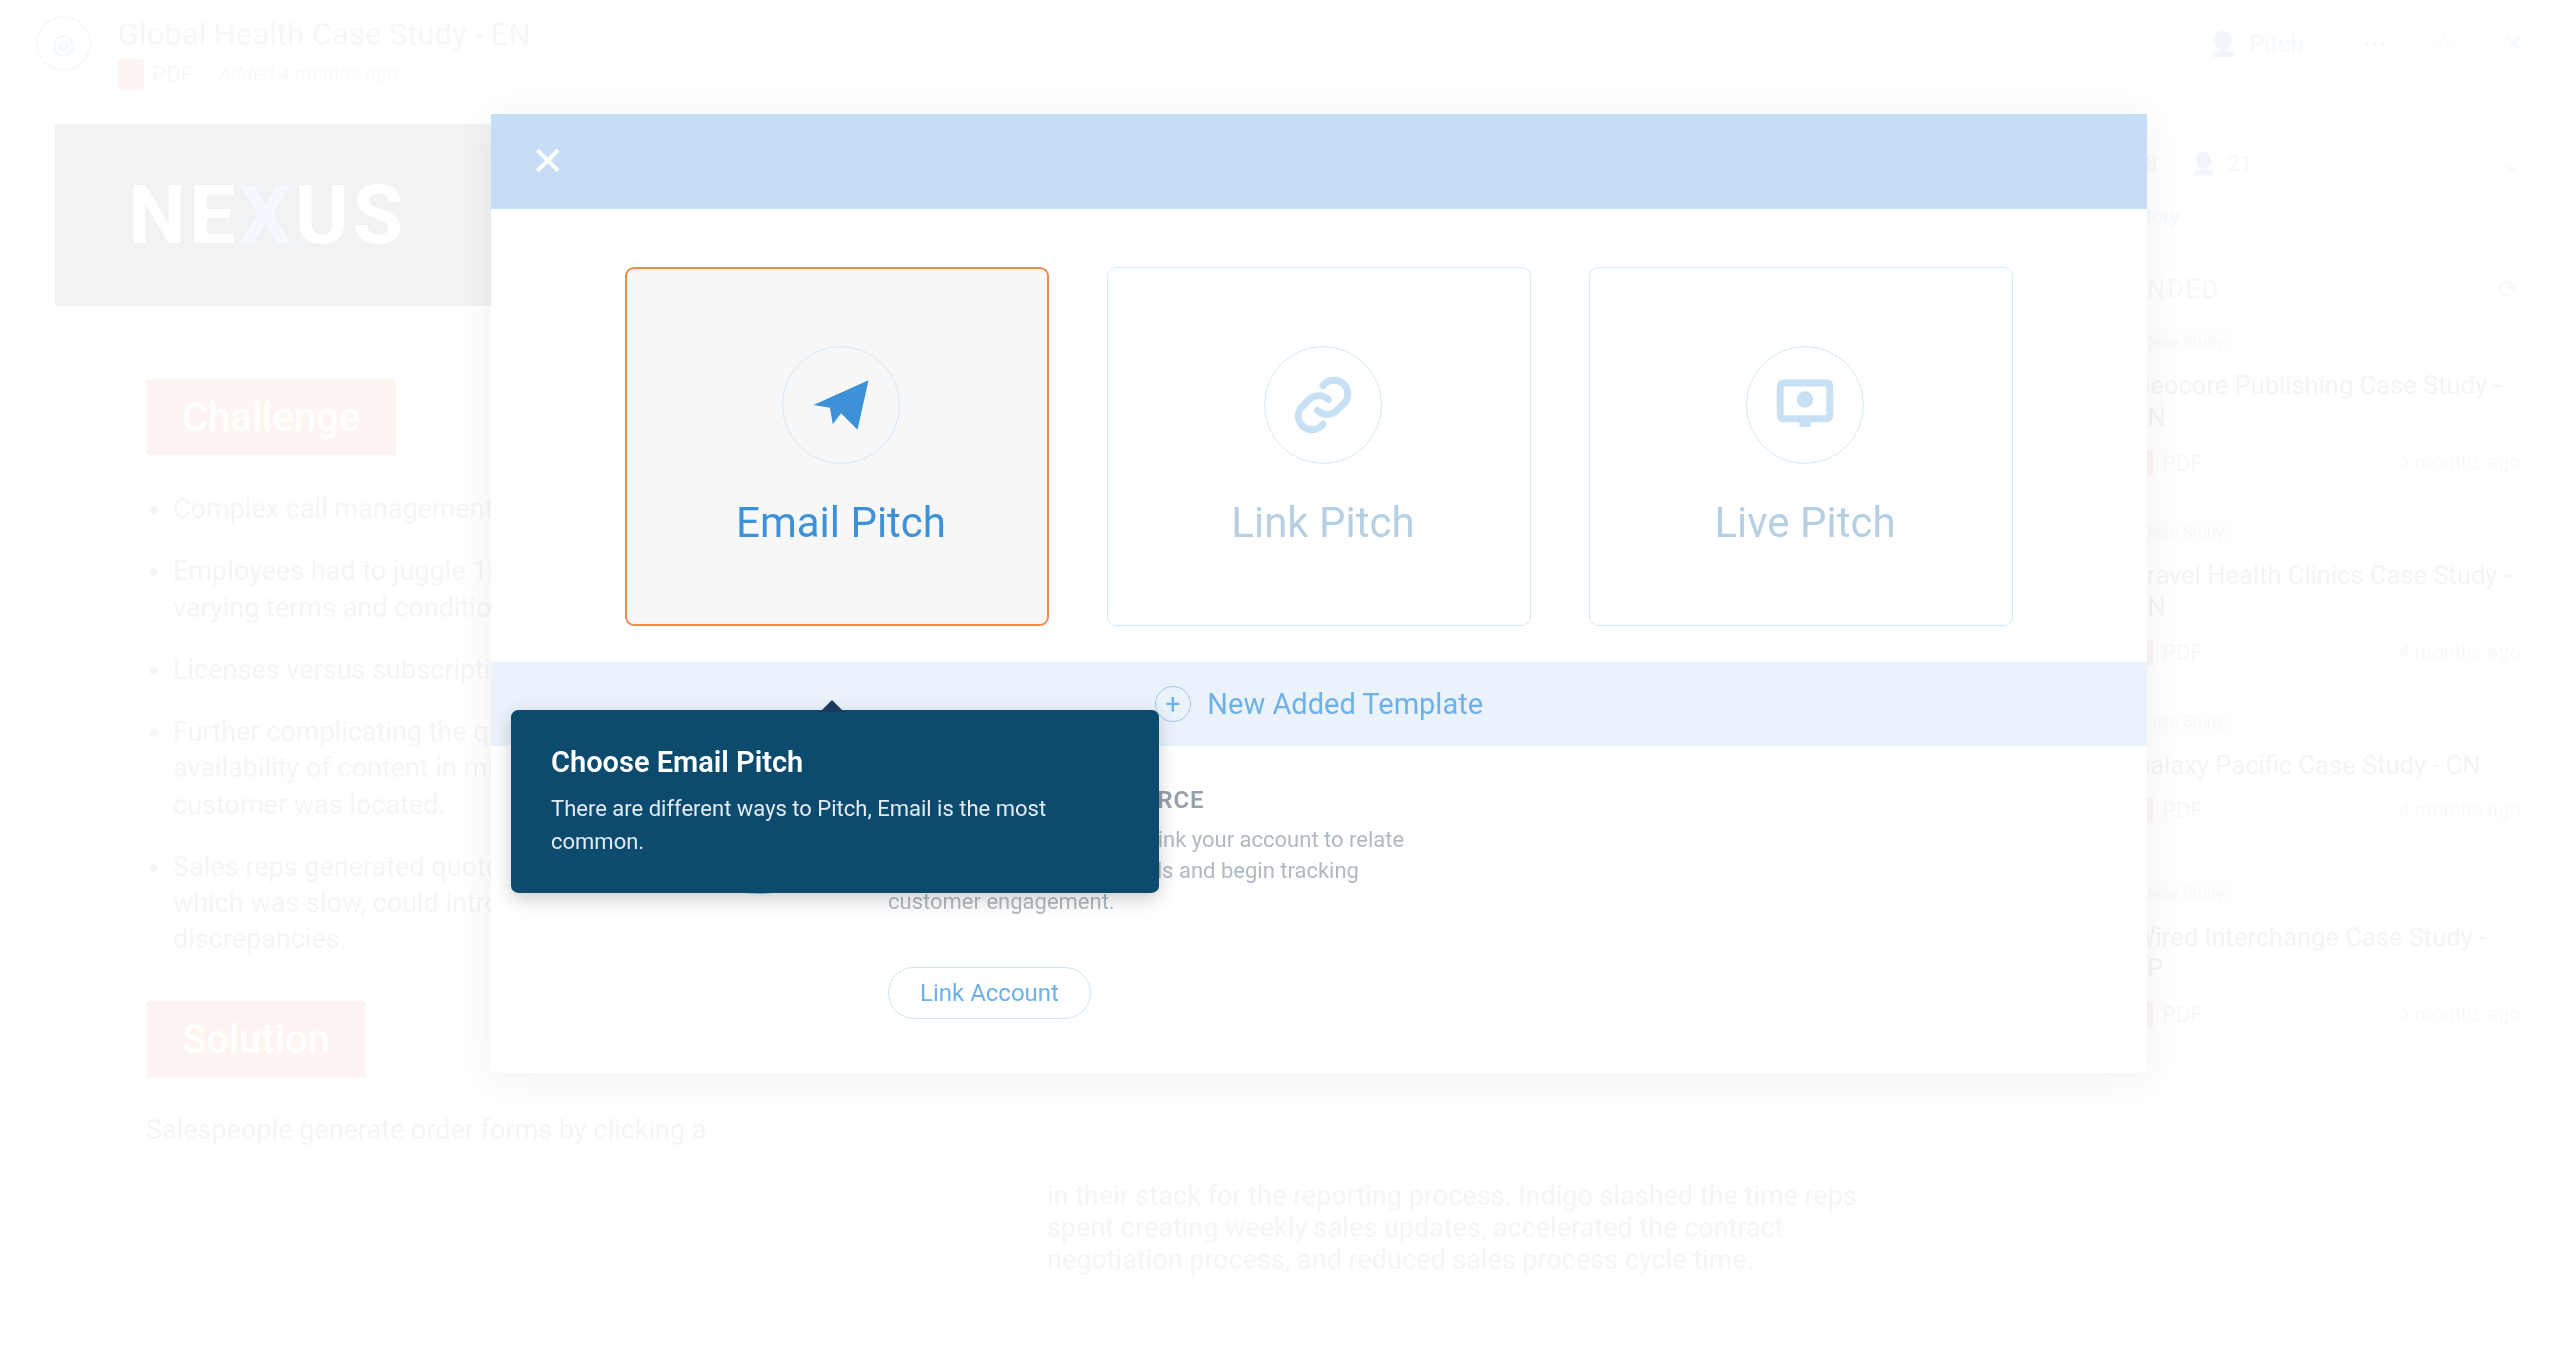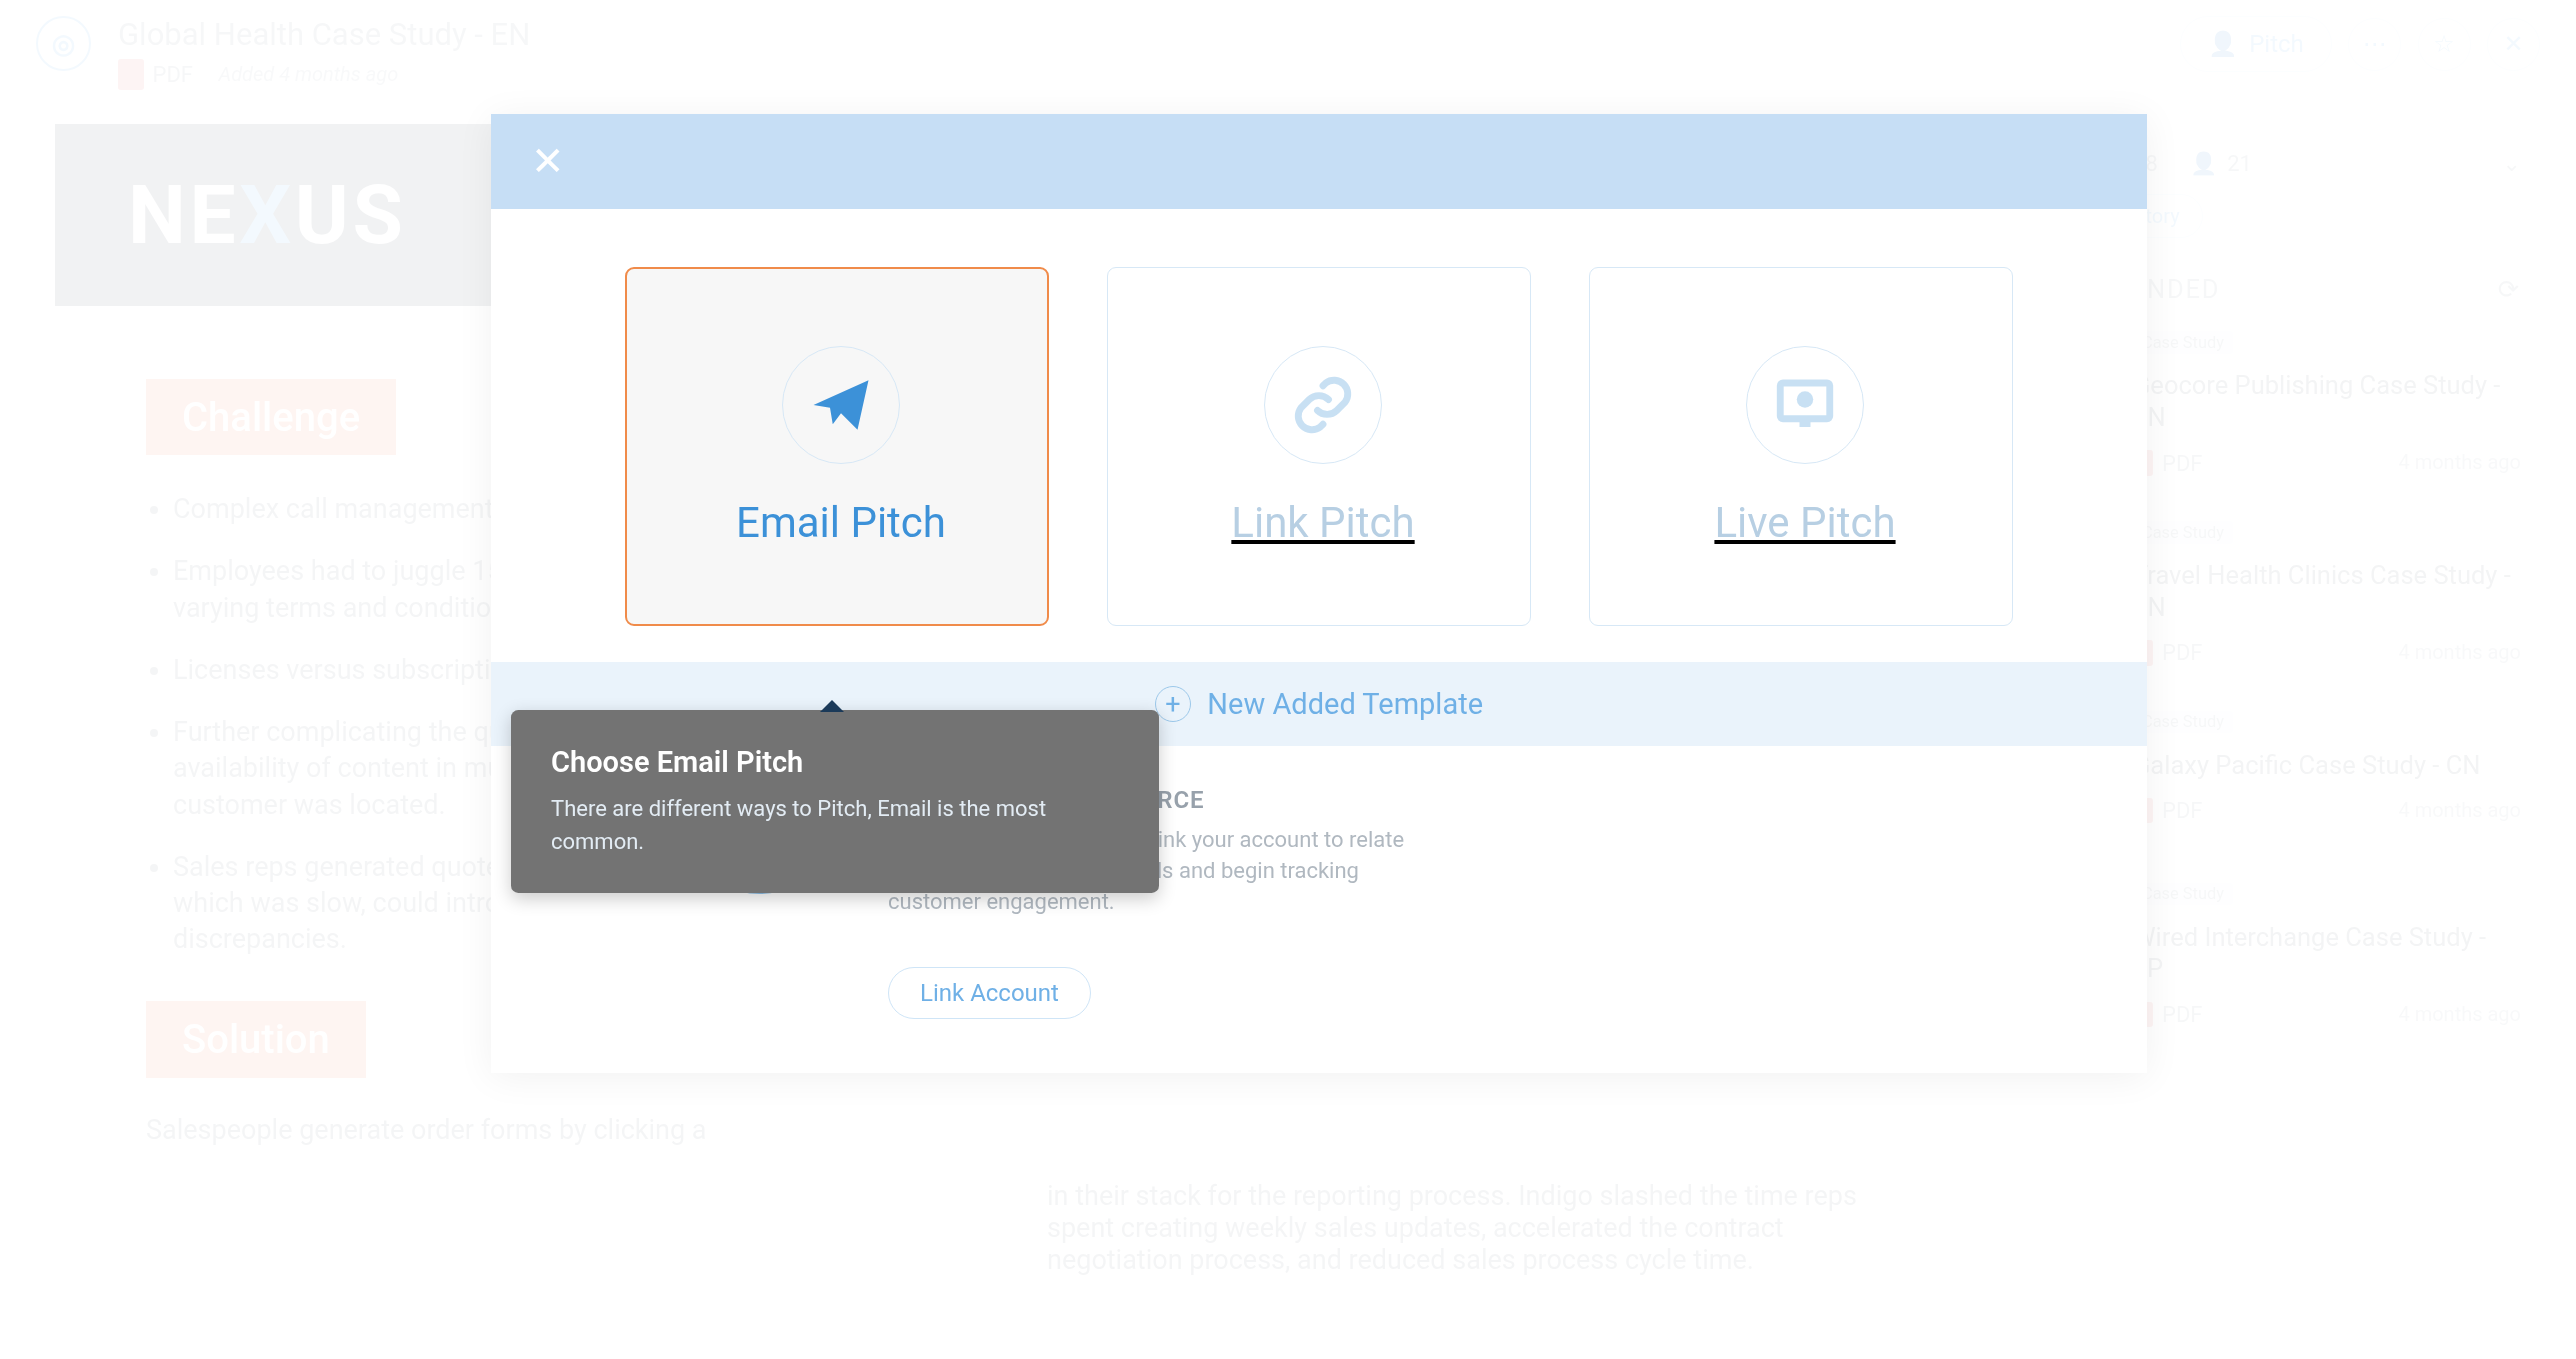--- a/index.html
+++ b/index.html
@@ -53,39 +53,39 @@
 
 .modal { position: absolute; left: 491px; top: 114px; width: 1656px; background: #fff; box-shadow: 0 3.6px 36px rgba(0,0,0,0.06); }
 .modal-header { background: #c6def5; color: #fff; display: flex; align-items: center; justify-content: space-between; padding: 24px 40px; }
 .modal-header-left { display: flex; align-items: center; gap: 22px; font-size: 36px; font-weight: 500; color:#fff;}
 .modal-close { color: #fff; font-size: 40px; cursor: pointer; }
 .modal-body { padding: 58px 73px 36px 73px; }
 
 .pitch-row { display: flex; gap: 58px; justify-content: center; }
 .pitch-card { flex: 0 0 424px; height: 359px; border: 1.8px solid #d7e8f6; border-radius: 9px; display: flex; flex-direction: column; align-items: center; justify-content: center; gap: 34px; cursor: pointer; padding-left: 8px; }
 .pitch-card.selected { border-color: #f08b4a; border-width: 2.7px; background: #f7f7f7; }
-.pitch-card:not(.selected) { background:#fff;text-decoration:underline; }
+.pitch-card:not(.selected) { background:#fff; }
 .pitch-icon { width: 118px; height: 118px; border: 1.8px solid #d7e8f6; border-radius: 50%; display: flex; align-items: center; justify-content: center; }
 .pitch-label { font-size: 42px; color: #b7cfe3; }
 .pitch-card.selected .pitch-label { color: #3c91d8; }
 .pitch-card.selected .pitch-icon svg path, .pitch-card.selected .pitch-icon svg polygon { fill: #3c91d8; }
 .pitch-card:not(.selected) .pitch-icon svg { opacity: .55; }
 
 .template-bar { margin: 36px -73px 0 -73px; background: #eaf3fb; padding: 24px 73px; font-size: 29px; color: #6fb0e6; display: flex; align-items: center; justify-content: center; gap: 16.4px; }
 .plus-circle { width: 36px; height: 36px; border: 1.8px solid #9cc8ea; border-radius: 50%; display:inline-flex; align-items:center; justify-content:center; color:#6fb0e6; font-size:27px; line-height:1;}
 
 .sf-block { display: flex; gap: 42px; padding: 40px 55px 18px 109px; align-items: flex-start; }
 .sf-cloud { width: 173px; height: 118px; position: relative; }
 .sf-text { max-width: 546px; }
 .sf-title { font-size: 24px; color: #97a1ab; font-weight: 600; letter-spacing: 0.9px; margin-bottom: 11px; }
 .sf-desc { font-size: 22px; color: #b0b8c0; line-height: 1.4; margin-bottom: 22px; }
 .sf-link-btn { border: 1.8px solid #cfe5f7; color: #6fb0e6; border-radius: 36px; padding: 11px 31px; font-size: 24px; display: inline-block; margin-top: 28px; }
 
 
-.tooltip { position: absolute; left: 511px; top: 710px; width: 648px; background: #737373; color: #fff; border-radius: 7.3px; padding: 35px 40px; box-shadow: 0 5.5px 18px rgba(0,0,0,0.2); }
+.tooltip { position: absolute; left: 511px; top: 710px; width: 648px; background: #0c4a6e; color: #fff; border-radius: 7.3px; padding: 35px 40px; box-shadow: 0 5.5px 18px rgba(0,0,0,0.2); }
 .tooltip::before { content: ""; position: absolute; top: -22px; left: 309px; border: 12.7px solid transparent; border-bottom-color: #1b3a59; }
 .tooltip-title { font-size: 29px; font-weight: 600; margin-bottom: 12.7px; }
 .tooltip-desc { font-size: 22px; line-height: 1.5; color: #e3ecf4; }
 
 svg { display: block; }
 </style>
 </head>
 <body>
 
 <div class="backdrop">

